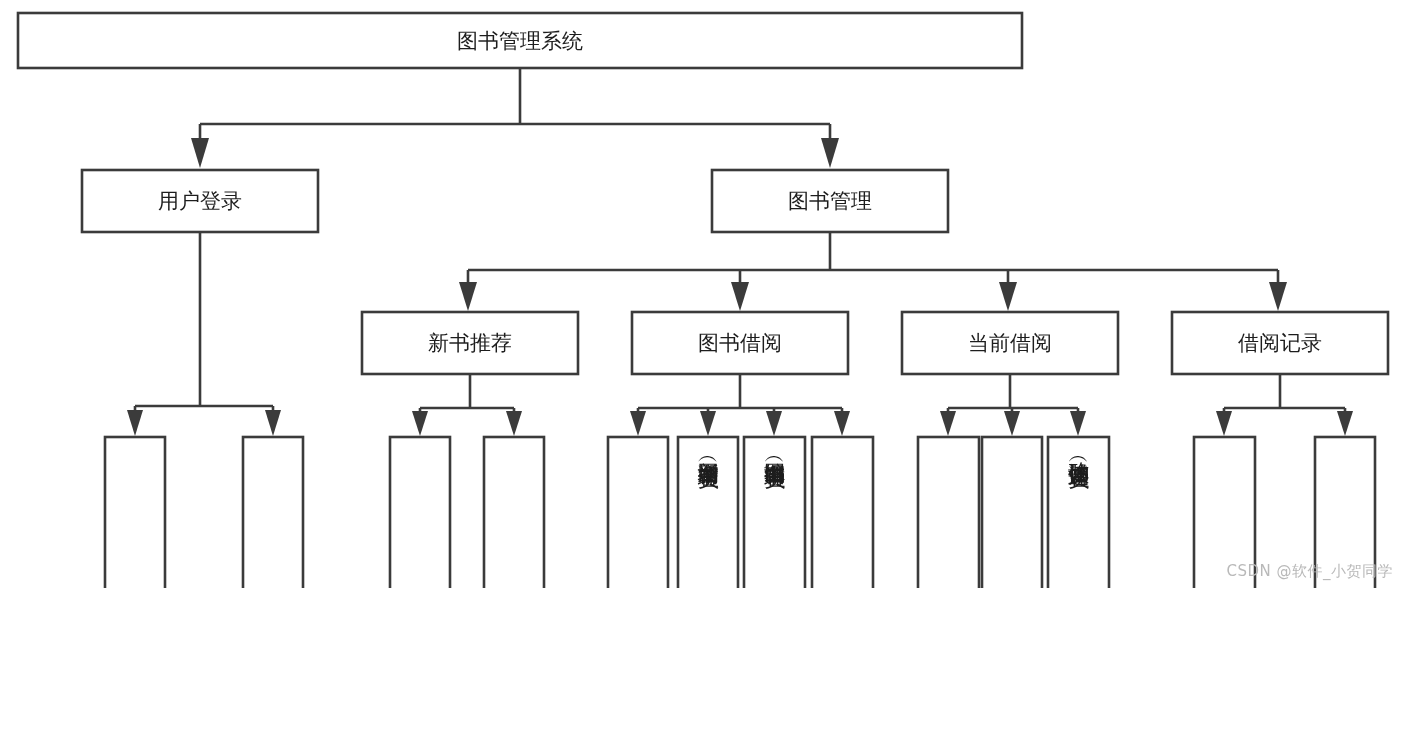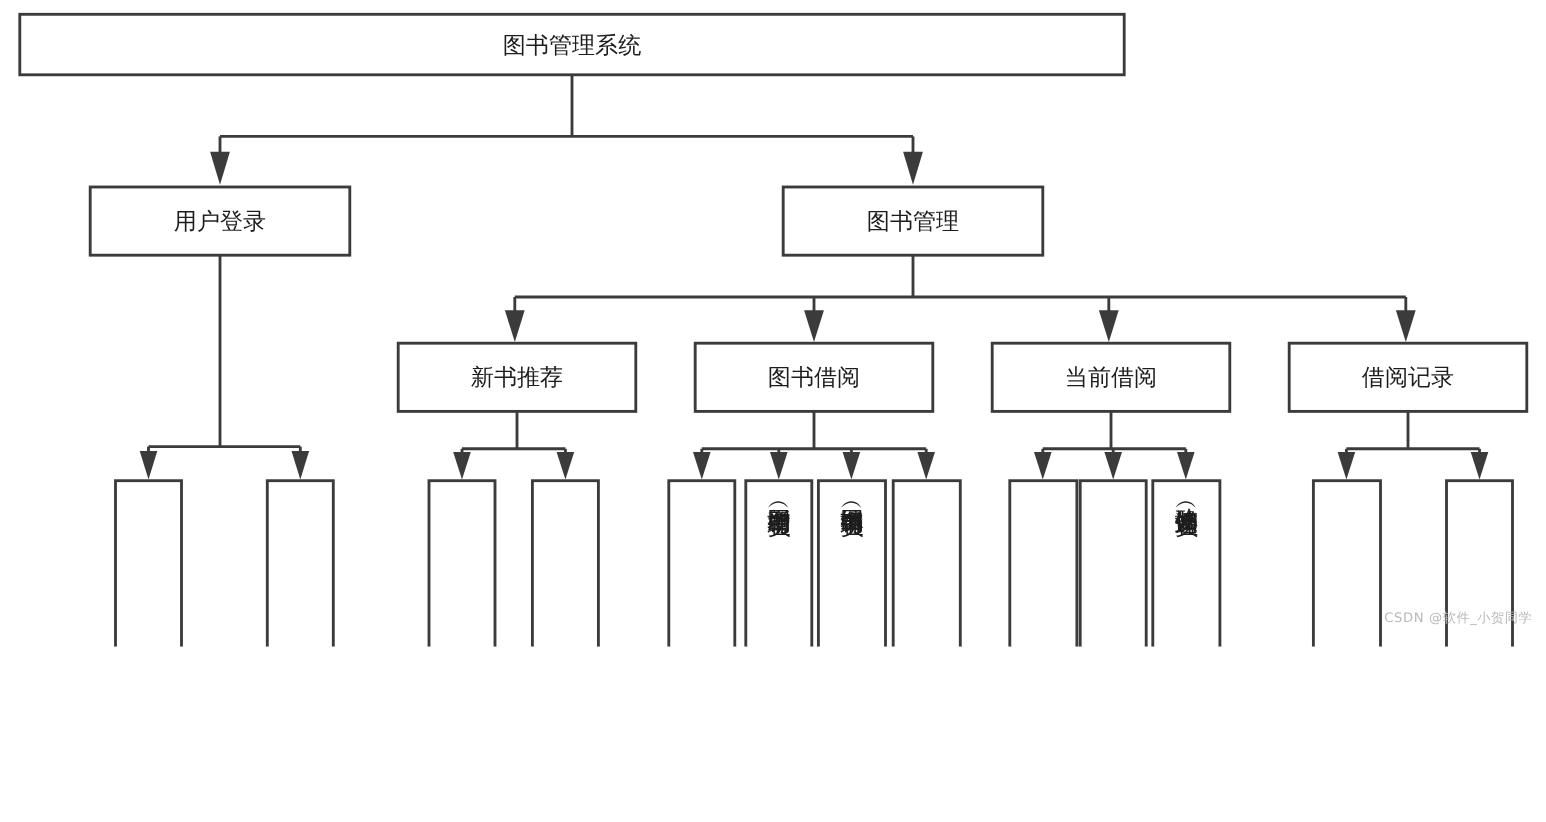--- a/index.html
+++ b/index.html
@@ -67,23 +67,23 @@
     font-size: 21px;
     line-height: 1.06;
     color: #1d1d1d;
     letter-spacing: 1px;
     white-space: nowrap;
     text-align: center;
   }
   .watermark {
     position: absolute;
     right: 12px;
-    bottom: 18px;
-    font-family: "DejaVu Sans", "Liberation Sans", sans-serif;
-    font-size: 12px;
+    bottom: 7px;
+    font-family: "DejaVu Sans", "Liberation Sans", sans-serif;
+    font-size: 15px;
     color: #b9b9b9;
     letter-spacing: 0.5px;
     white-space: nowrap;
   }
 </style>
 </head>
 <body>
 
 <div id="diagram-root">
 

